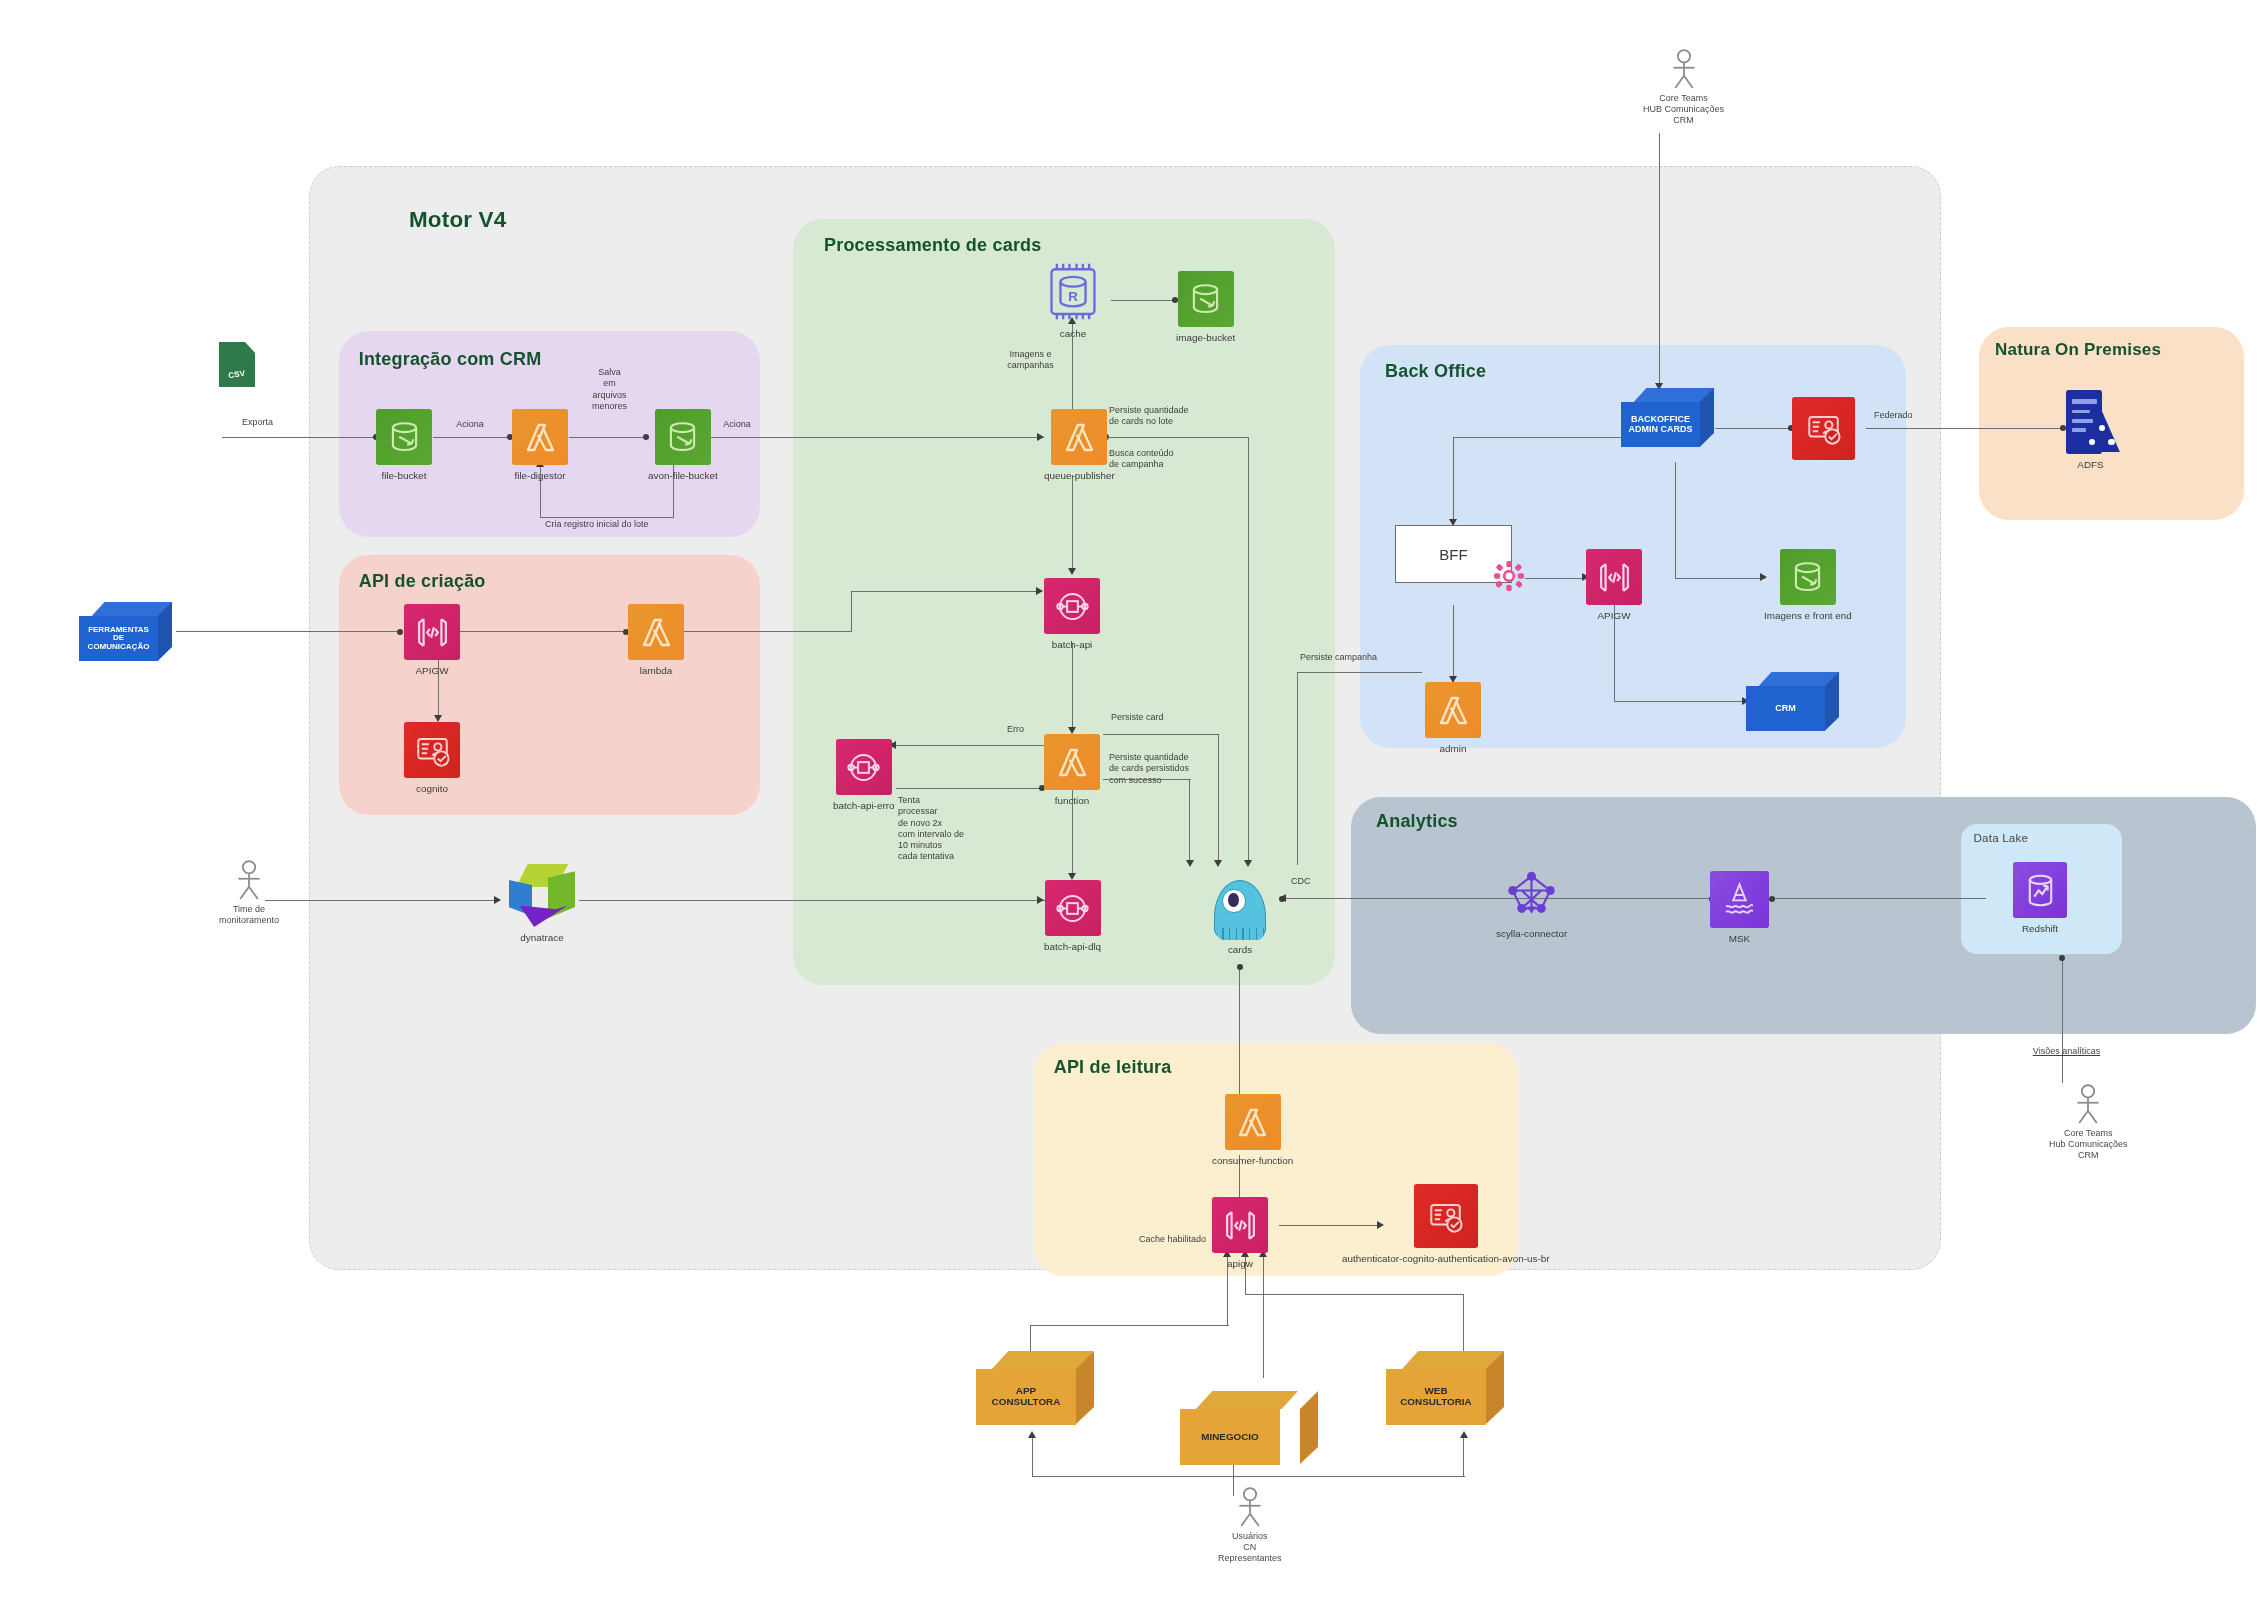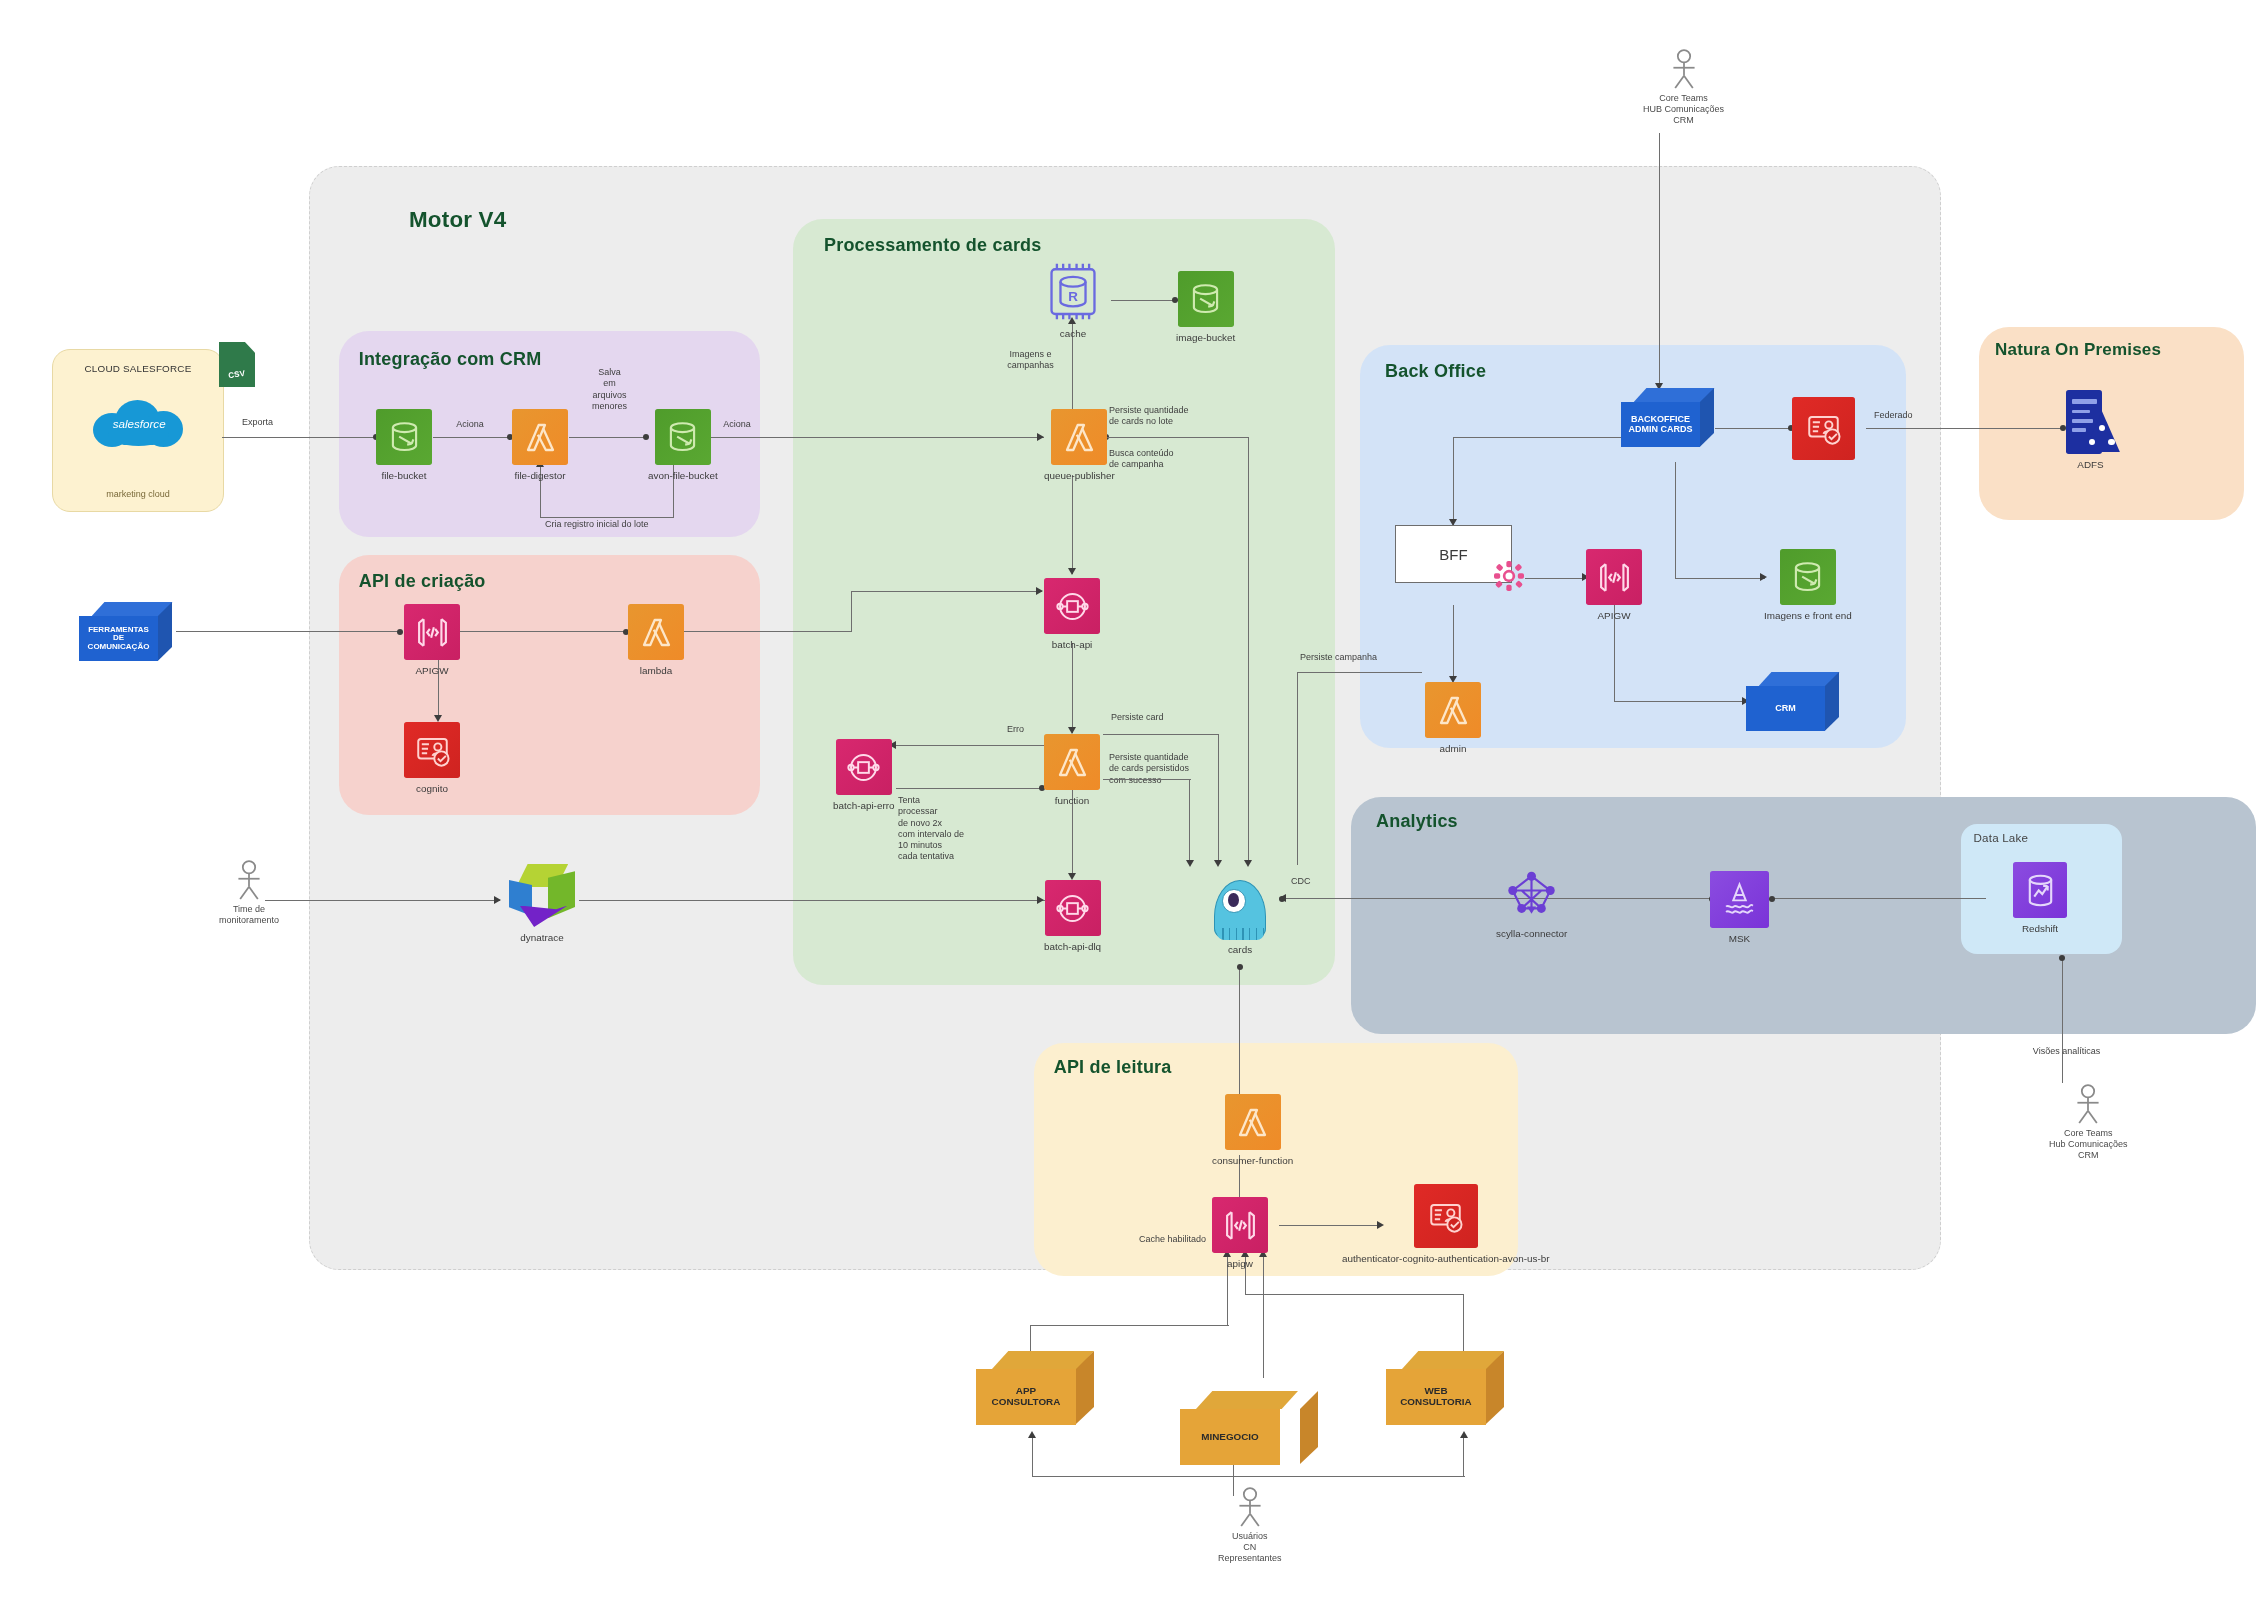--- a/index.html
+++ b/index.html
@@ -132,31 +132,20 @@
   </div>
 
   <div class="grp natura" style="left:1979px;top:327px;width:265px;height:193px;">
     <div class="grp-title" style="left:16px;top:12.5px;font-size:17px;">Natura On Premises</div>
   </div>
 
   <div class="grp datalake" style="left:1961px;top:824px;width:161px;height:130px;">
     <div class="grp-title" style="left:12.5px;top:7.2px;font-size:11.6px;font-weight:normal;color:#444;">Data Lake</div>
   </div>
 
-  <div class="grp salesforce" style="left:52px;top:349px;width:170px;height:161px;">
-    <div class="grp-title" style="left:0;top:12.5px;width:170px;text-align:center;font-size:9.9px;font-weight:normal;color:#333;">CLOUD SALESFORCE</div>
-    <div class="sfcloud" style="margin-top:43px;">
-      <div class="c" style="left:5.4px;top:19.7px;width:38px;height:34px;"></div>
-      <div class="c" style="left:27px;top:7.2px;width:45px;height:41px;"></div>
-      <div class="c" style="left:56px;top:18px;width:39px;height:36px;"></div>
-      <div class="c" style="left:19.7px;top:30px;width:61px;height:23px;"></div>
-      <div style="position:absolute;left:10.7px;top:24px;width:81px;text-align:center;color:#fff;font-size:11.6px;font-style:italic;">salesforce</div>
-    </div>
-    <div style="position:absolute;left:0;bottom:12.5px;width:170px;text-align:center;font-size:9px;color:#7a6a3a;">marketing cloud</div>
-  </div>
 
   <div class="csv" style="left:219px;top:342px;">
     <span>CSV</span>
   </div>
 
   <div class="node" style="left:79px;top:602px;">
     <div class="cube">
       <div class="top"></div>
         <div class="side"></div>
       <div class="face" style="white-space:pre-line;font-size:8px;">FERRAMENTAS
@@ -318,21 +307,21 @@
   <div class="arw al" style="left:1279px;top:894px;"></div>
   <div class="elbl" style="left:1291px;top:876px;width:36px;text-align:left;">CDC</div>
 
   <div class="edge eh" style="left:1497px;top:898px;width:217px;"></div>
   <div class="dot" style="left:1709px;top:896px;"></div>
   <div class="edge eh" style="left:1773px;top:898px;width:213px;"></div>
   <div class="dot" style="left:1769px;top:896px;"></div>
 
   <div class="edge ev" style="left:2062px;top:958px;height:125px;"></div>
   <div class="dot" style="left:2059px;top:955px;"></div>
-  <div class="elbl" style="left:2017px;top:1046px;width:99px;">Visões analíticas</div>
+  <div class="elbl" style="left:2017px;top:1046px;width:99px;text-decoration:underline;">Visões analíticas</div>
 
   <div class="edge eh" style="left:1297px;top:672px;width:125px;"></div>
   <div class="edge ev" style="left:1297px;top:672px;height:193px;"></div>
   <div class="elbl" style="left:1300px;top:652px;width:116px;text-align:left;">Persiste campanha</div>
 
   <div class="edge ev" style="left:1659px;top:133px;height:255px;"></div>
   <div class="arw ad" style="left:1655px;top:383px;"></div>
 
   <div class="edge eh" style="left:1715px;top:428px;width:79px;"></div>
   <div class="dot" style="left:1788px;top:425px;"></div>

